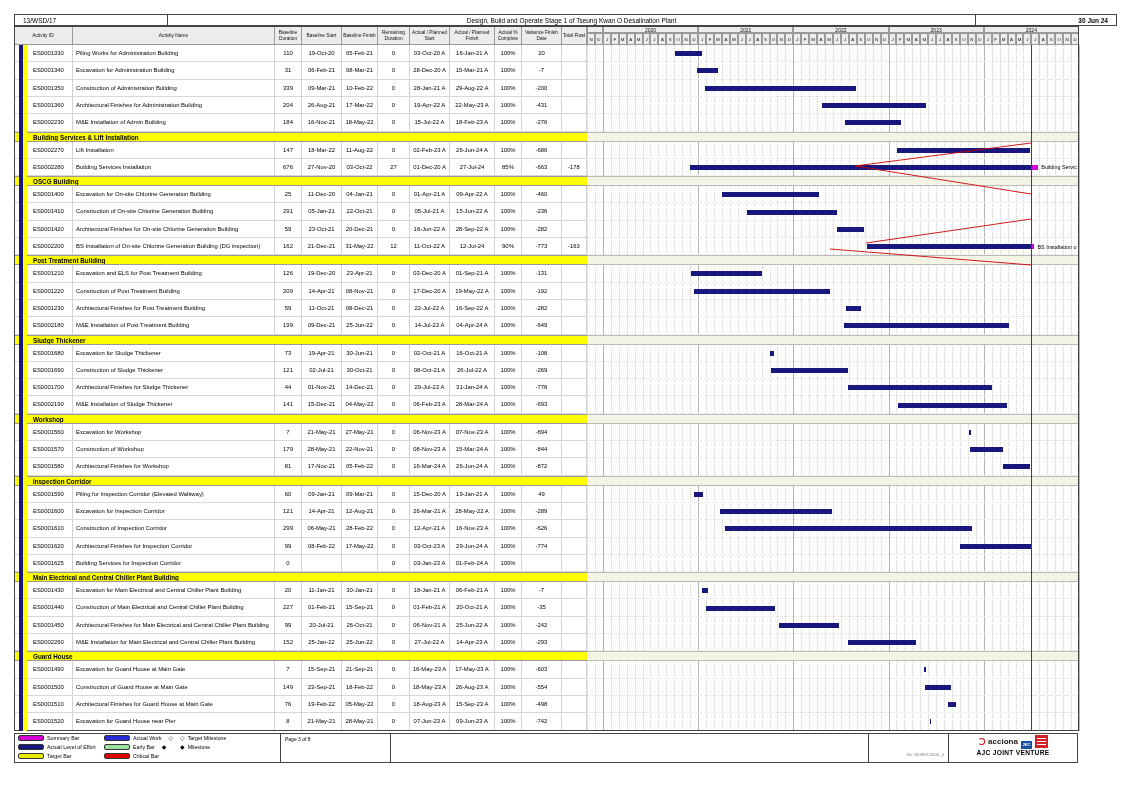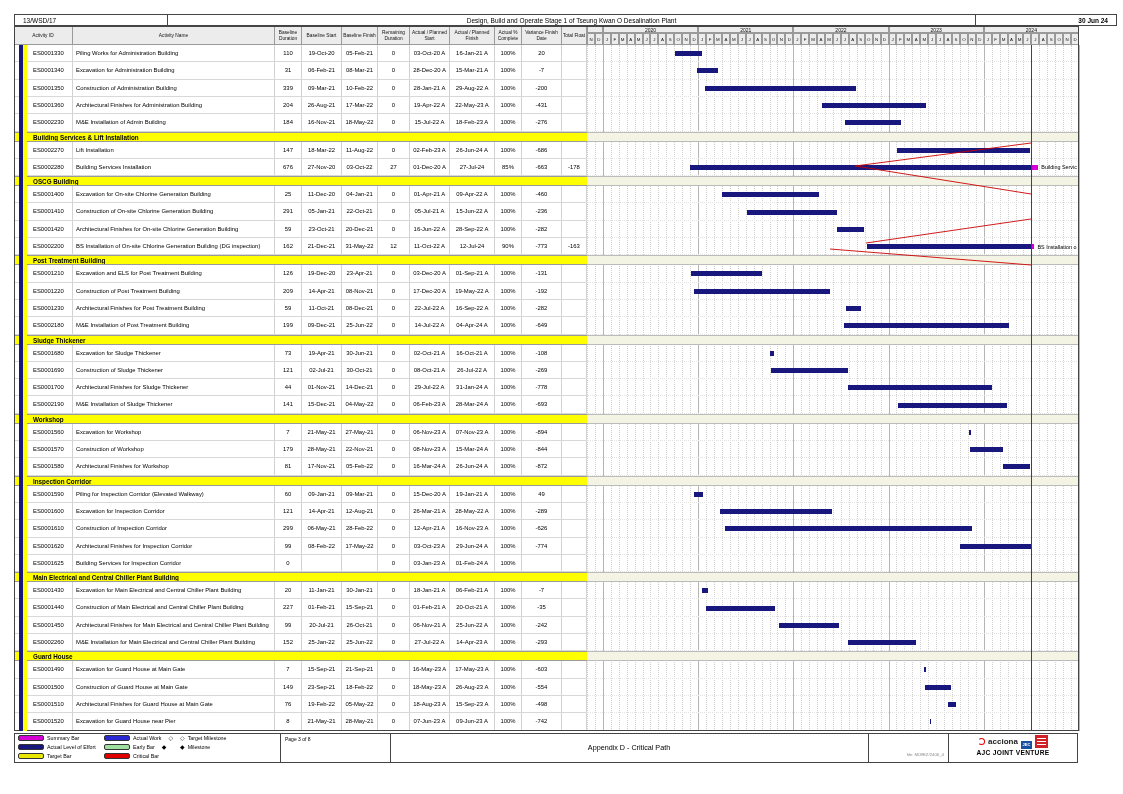--- a/index.html
+++ b/index.html
@@ -748,21 +748,20 @@
         <div class="legend-label" style="position: static;">Target Bar</div>
       </div>
       <div style="position: absolute; left: 86px; top: 18px; white-space: nowrap; display: flex; align-items: center; gap: 3px;">
         <div class="legend-swatch" style="background: rgb(224, 0, 0); position: static; display: inline-block;"></div>
         <div class="legend-label" style="position: static;">Critical Bar</div>
       </div>
     </div>
   <div class="ftr-border" style="left:280px;top:733px;height:30px;"></div>
   <div class="abs" style="left:285px;top:736px;font-size:5px;">Page 3 of 8</div>
   <div class="ftr-border" style="left:390px;top:733px;height:30px;"></div>
-  <div class="abs" style="left:390px;top:733px;width:478px;height:30px;line-height:30px;text-align:center;font-size:7.2px;">Appendix D - Critical Path</div>
   <div class="ftr-border" style="left:868px;top:733px;height:30px;"></div>
   <div class="abs" style="left:870px;top:752px;width:74px;text-align:right;font-size:4.3px;color:#888;">file: M09EZ/2406_4</div>
   <div class="ftr-border" style="left:948px;top:733px;height:30px;"></div>
   <div class="abs" style="left:950px;top:734px;width:126px;height:28px;text-align:center;">
     <div style="display:flex;align-items:center;justify-content:center;gap:3px;height:15px;">
       <span class="logobox" style="width:7px;height:7px;border:1.6px solid #e00000;border-radius:50%;border-left-color:transparent;"></span>
       <span style="font-size:8px;font-weight:bold;color:#222;">acciona</span>
       <span class="logobox" style="width:11px;height:8px;background:#1650a0;color:#fff;font-size:4px;line-height:8px;text-align:center;font-weight:bold;align-self:flex-end;">JEC</span>
       <span class="logobox" style="width:13px;height:13px;background:#d22027;position:relative;">
         <span style="position:absolute;left:2px;top:3px;width:9px;height:1px;background:#fff;"></span>

